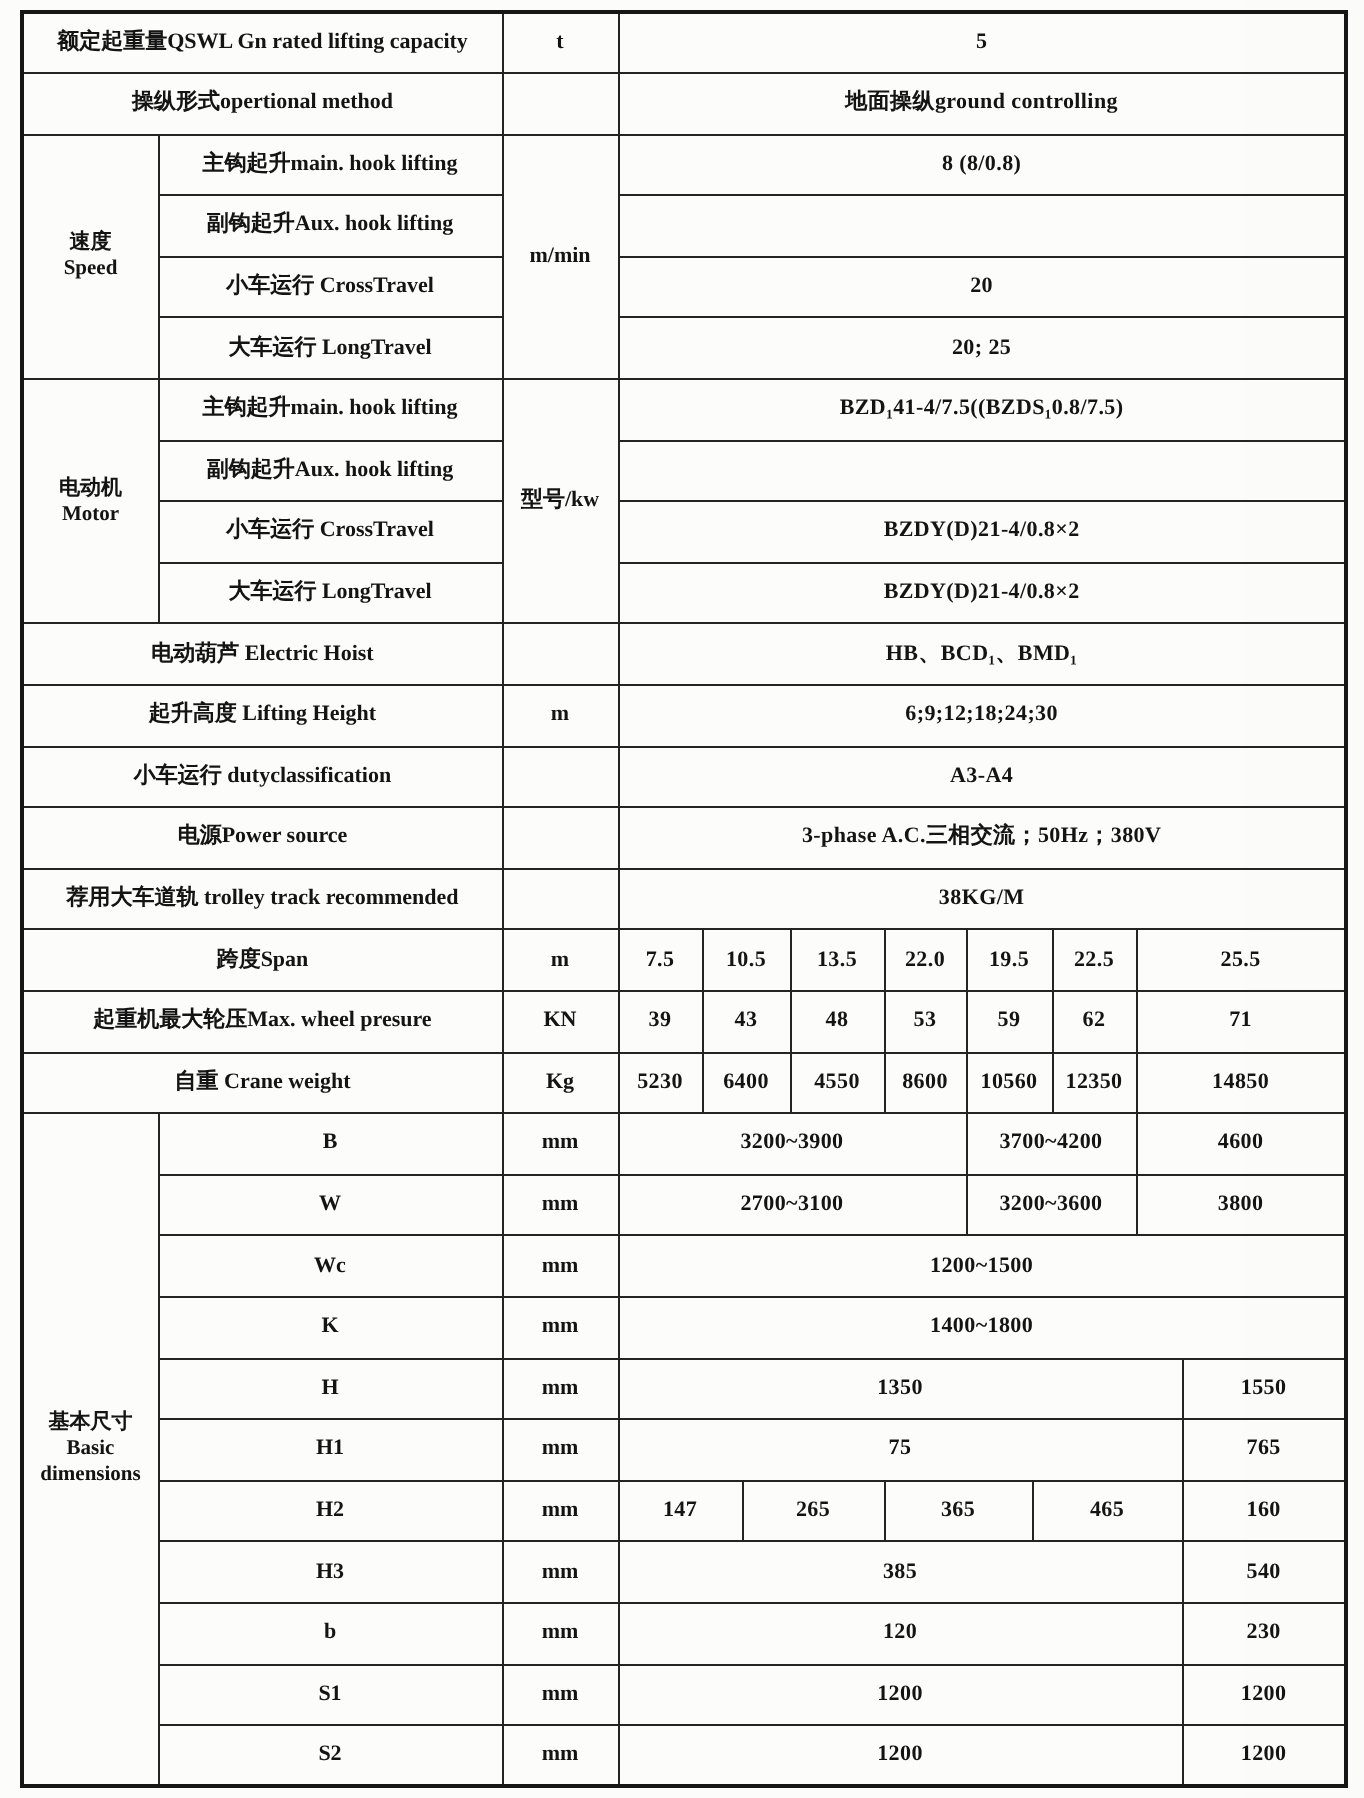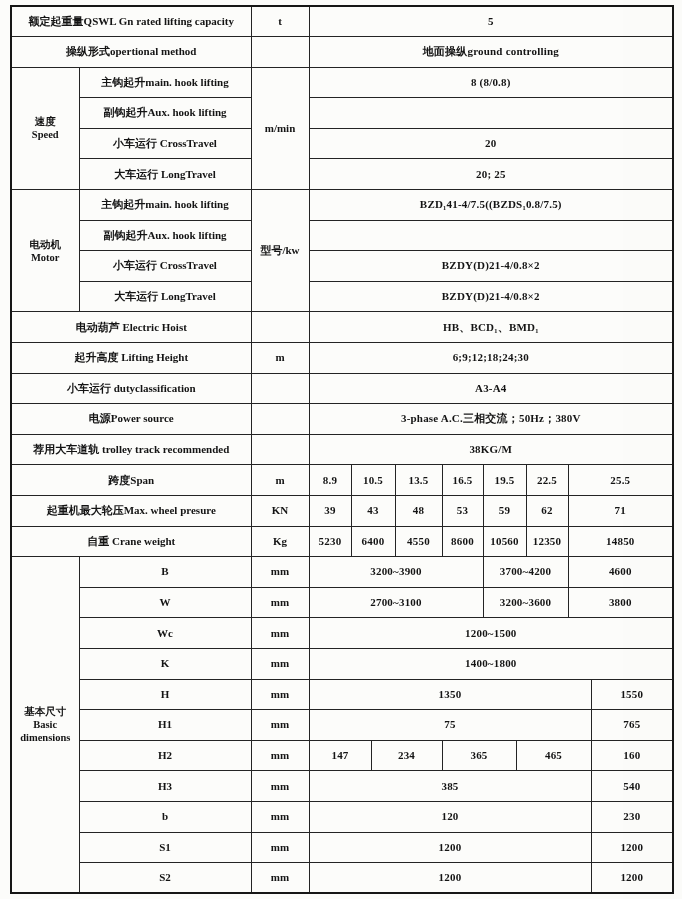--- a/index.html
+++ b/index.html
@@ -134,24 +134,24 @@
           <td colspan="10" class="cell value">3-phase A.C.三相交流；50Hz；380V</td>
         </tr>
         <tr>
           <td colspan="2" class="cell label">荐用大车道轨 trolley track recommended</td>
           <td class="cell unit"></td>
           <td colspan="10" class="cell value">38KG/M</td>
         </tr>
         <tr>
           <td colspan="2" class="cell label">跨度Span</td>
           <td class="cell unit">m</td>
-          <td class="cell value">8.9</td>
+          <td class="cell value">7.5</td>
           <td colspan="2" class="cell value">10.5</td>
           <td class="cell value">13.5</td>
-          <td class="cell value">16.5</td>
+          <td class="cell value">22.0</td>
           <td colspan="2" class="cell value">19.5</td>
           <td class="cell value">22.5</td>
           <td colspan="2" class="cell value">25.5</td>
         </tr>
         <tr>
           <td colspan="2" class="cell label">起重机最大轮压Max. wheel presure</td>
           <td class="cell unit">KN</td>
           <td class="cell value">39</td>
           <td colspan="2" class="cell value">43</td>
           <td class="cell value">48</td>
@@ -207,21 +207,21 @@
         <tr>
           <td class="cell label">H1</td>
           <td class="cell unit">mm</td>
           <td colspan="9" class="cell value">75</td>
           <td class="cell value">765</td>
         </tr>
         <tr>
           <td class="cell label">H2</td>
           <td class="cell unit">mm</td>
           <td colspan="2" class="cell value">147</td>
-          <td colspan="2" class="cell value">234</td>
+          <td colspan="2" class="cell value">265</td>
           <td colspan="2" class="cell value">365</td>
           <td colspan="3" class="cell value">465</td>
           <td class="cell value">160</td>
         </tr>
         <tr>
           <td class="cell label">H3</td>
           <td class="cell unit">mm</td>
           <td colspan="9" class="cell value">385</td>
           <td class="cell value">540</td>
         </tr>

